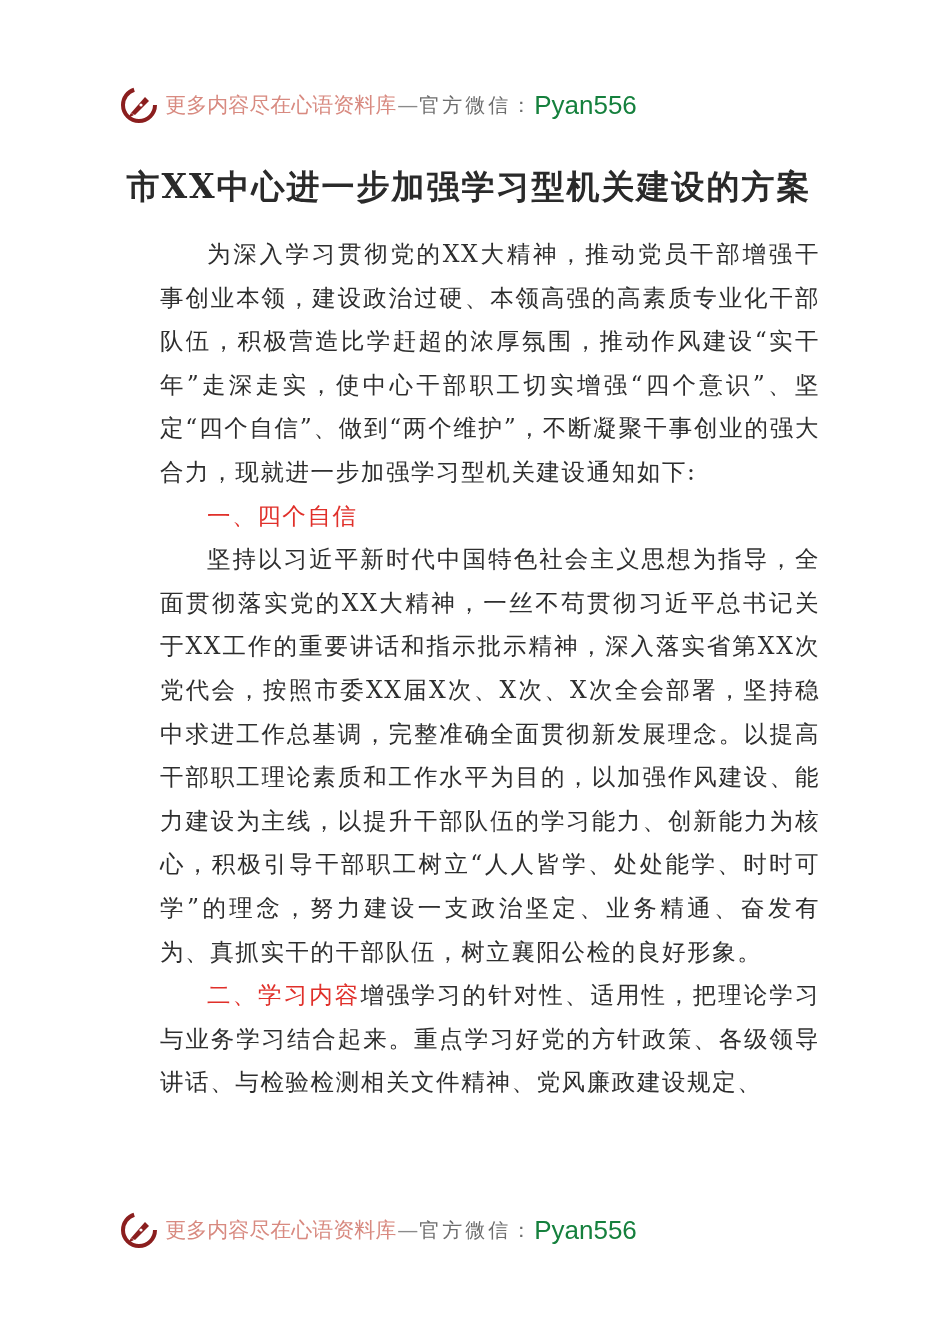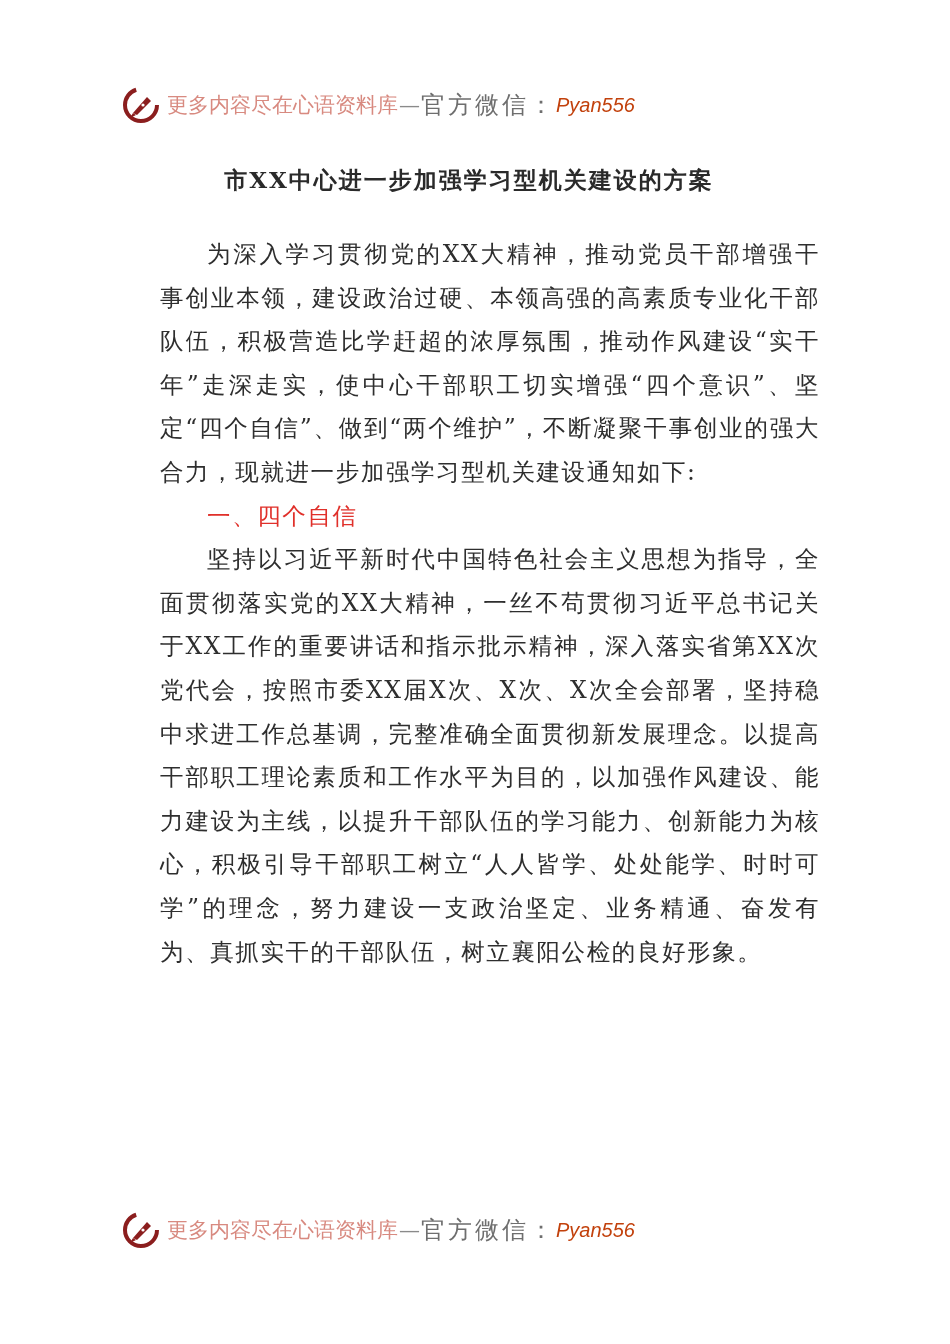--- a/index.html
+++ b/index.html
@@ -37,38 +37,37 @@
       color: #d88a80;
       letter-spacing: 0px;
       font-family: "DejaVu Serif", serif;
     }
     .banner .dash {
       font-size: 21px;
       color: #8a8a8a;
       margin: 0 1px;
     }
     .banner .wechat-label {
-      font-size: 24px;
+      font-size: 20px;
       color: #6e6e6e;
       letter-spacing: 3px;
       font-family: "DejaVu Serif", serif;
     }
     .banner .wechat-id {
-      font-size: 20px;
-      color: #c2410c;
+      font-size: 26px;
+      color: #15803d;
       font-family: "Liberation Sans", sans-serif;
-      font-style: italic;
     }
     .title {
       position: absolute;
       top: 165px;
       left: 0;
       width: 938px;
       text-align: center;
-      font-size: 23px;
+      font-size: 33px;
       font-weight: bold;
       color: #2a2a2a;
       letter-spacing: 2px;
       font-family: "DejaVu Serif", serif;
     }
     .content {
       position: absolute;
       top: 233px;
       left: 160px;
       width: 660px;
@@ -103,20 +102,21 @@
   <span class="wechat-label">官方微信：</span>
   <span class="wechat-id">Pyan556</span>
 </div>
 
 <div class="title">市XX中心进一步加强学习型机关建设的方案</div>
 
 <div class="content">
   <p>为深入学习贯彻党的XX大精神，推动党员干部增强干事创业本领，建设政治过硬、本领高强的高素质专业化干部队伍，积极营造比学赶超的浓厚氛围，推动作风建设“实干年”走深走实，使中心干部职工切实增强“四个意识”、坚定“四个自信”、做到“两个维护”，不断凝聚干事创业的强大合力，现就进一步加强学习型机关建设通知如下:</p>
   <p class="heading-red">一、四个自信</p>
   <p>坚持以习近平新时代中国特色社会主义思想为指导，全面贯彻落实党的XX大精神，一丝不苟贯彻习近平总书记关于XX工作的重要讲话和指示批示精神，深入落实省第XX次党代会，按照市委XX届X次、X次、X次全会部署，坚持稳中求进工作总基调，完整准确全面贯彻新发展理念。以提高干部职工理论素质和工作水平为目的，以加强作风建设、能力建设为主线，以提升干部队伍的学习能力、创新能力为核心，积极引导干部职工树立“人人皆学、处处能学、时时可学”的理念，努力建设一支政治坚定、业务精通、奋发有为、真抓实干的干部队伍，树立襄阳公检的良好形象。</p>
+  <p><span class="heading-red">二、学习内容</span><span>增强学习的针对性、适用性，把理论学习与业务学习结合起来。重点学习好党的方针政策、各级领导讲话、与检验检测相关文件精神、党风廉政建设规定、</span></p>
 </div>
 
 <div class="banner bottom">
   <span class="logo">
     <svg width="40" height="40" viewBox="0 0 40 40">
       <circle cx="20" cy="20" r="16" fill="none" stroke="#8b1e1e" stroke-width="4" stroke-dasharray="70 30"></circle>
       <path d="M12 28 L26 12 L30 16 L16 30 Z" fill="#8b1e1e"></path>
       <path d="M12 28 L9 33 L15 30 Z" fill="#8b1e1e"></path>
       <circle cx="22" cy="20" r="1.6" fill="#fff"></circle>
     </svg>

